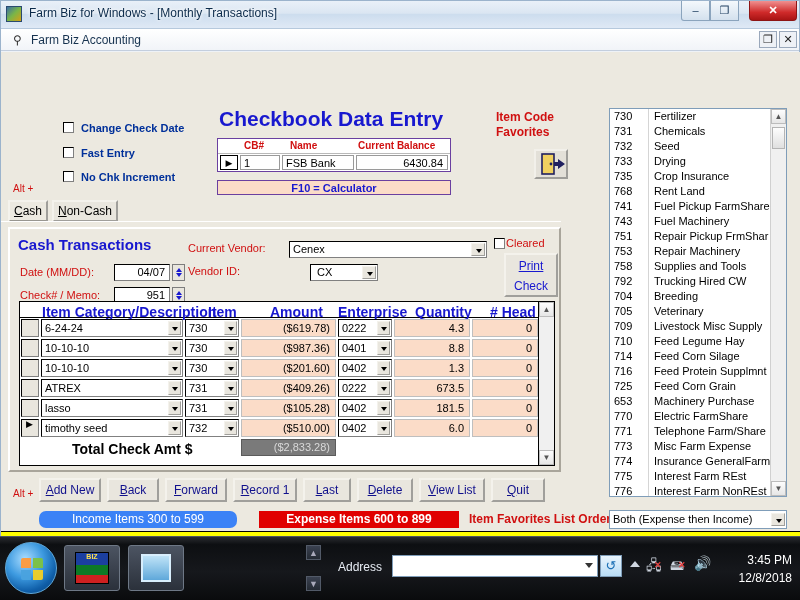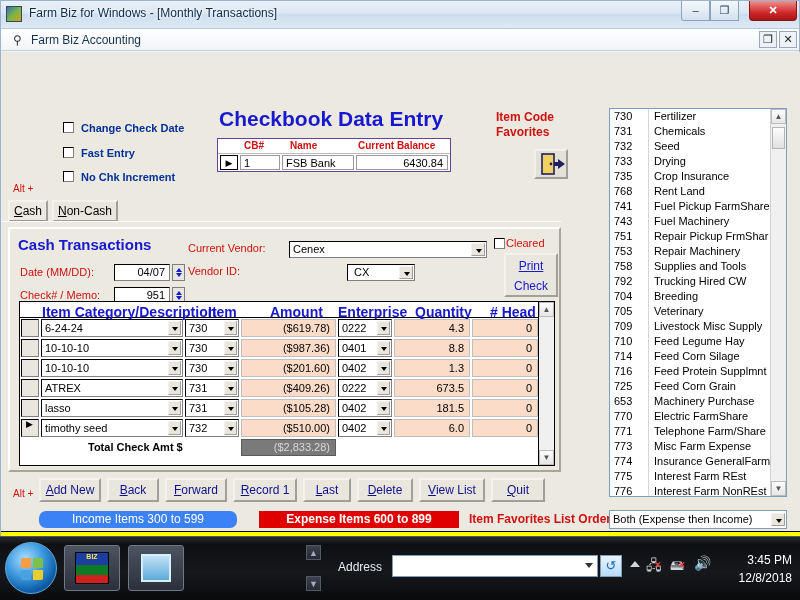--- a/index.html
+++ b/index.html
@@ -200,21 +200,21 @@
   .spin i.dn { bottom:3px; border-top:4px solid #1818cf; }
 
   #vendor-combo {
     position:absolute; left:279px; top:12px; width:198px; height:17px;
     background:#fff; border:1px solid #000; border-right-color:#808080; border-bottom-color:#808080;
     font-size:11px; padding-left:3px; line-height:15px;
   }
   #vendorid-combo {
     position:absolute; left:300px; top:35px; width:68px; height:17px;
     background:#fff; border:1px solid #000; border-right-color:#808080; border-bottom-color:#808080;
-    font-size:11px; padding-left:6px; line-height:15px;margin-left:37px;
+    font-size:11px; padding-left:6px; line-height:15px;
   }
   .combo-btn {
     position:absolute; right:1px; top:1px; width:14px; height:13px;
     background:#e9e6de; border:1px outset #f4f2ec;
   }
   .combo-btn::after {
     content:""; position:absolute; left:4px; top:5px; width:0; height:0;
     border-left:3px solid transparent; border-right:3px solid transparent; border-top:4px solid #000;
   }
   #chk-cleared {
@@ -278,21 +278,21 @@
   }
   .mini-combo {
     position:absolute; right:1px; top:1px; width:13px; height:14px;
     background:#e9e6de; border:1px outset #f4f2ec;
   }
   .mini-combo::after {
     content:""; position:absolute; left:3px; top:5px; width:0; height:0;
     border-left:3px solid transparent; border-right:3px solid transparent; border-top:4px solid #000;
   }
   #total-row { position:relative; height:20px; }
-  #total-lbl { position:absolute; left:68px; top:3px; font-size:11px; font-weight:bold; color:#000; }
+  #total-lbl { position:absolute; left:52px; top:3px; font-size:14px; font-weight:bold; color:#000; }
   #total-amt {
     position:absolute; left:221px; top:1px; width:95px; height:17px;
     background:#7a7a7a; color:#d9d9d9; border:1px solid #5b5b5b;
     font-size:11px; text-align:right; padding-right:5px; line-height:15px;
   }
   #grid-scroll {
     position:absolute; right:0; top:0; width:16px; bottom:0;
     background:#f0f0f0; border-left:1px solid #000;
   }
   #g-sb-up { top:0; } #g-sb-dn { bottom:0; }
@@ -494,20 +494,21 @@
         <span class="cb-h" id="cb-h2">Name</span>
         <span class="cb-h" id="cb-h3">Current Balance</span>
       </div>
       <div id="cb-row">
         <div id="cb-arrow">▶</div>
         <div id="cb-num">1</div>
         <div id="cb-name">FSB Bank</div>
         <div id="cb-bal">6430.84</div>
       </div>
     </div>
+    <div id="f10-bar">F10 = Calculator</div>
 
     <div id="favorites-label">
       <div>Item Code</div>
       <div>Favorites</div>
     </div>
     <div id="door-button">
       <svg width="30" height="26" viewBox="0 0 30 26">
         <rect x="6" y="3" width="12" height="20" fill="#f0d060" stroke="#202060" stroke-width="1.6"></rect>
         <circle cx="15" cy="13" r="1.4" fill="#202060"></circle>
         <path d="M29 13 L22 8 L22 11 L18 11 L18 15 L22 15 L22 18 Z" fill="#202060"></path>

